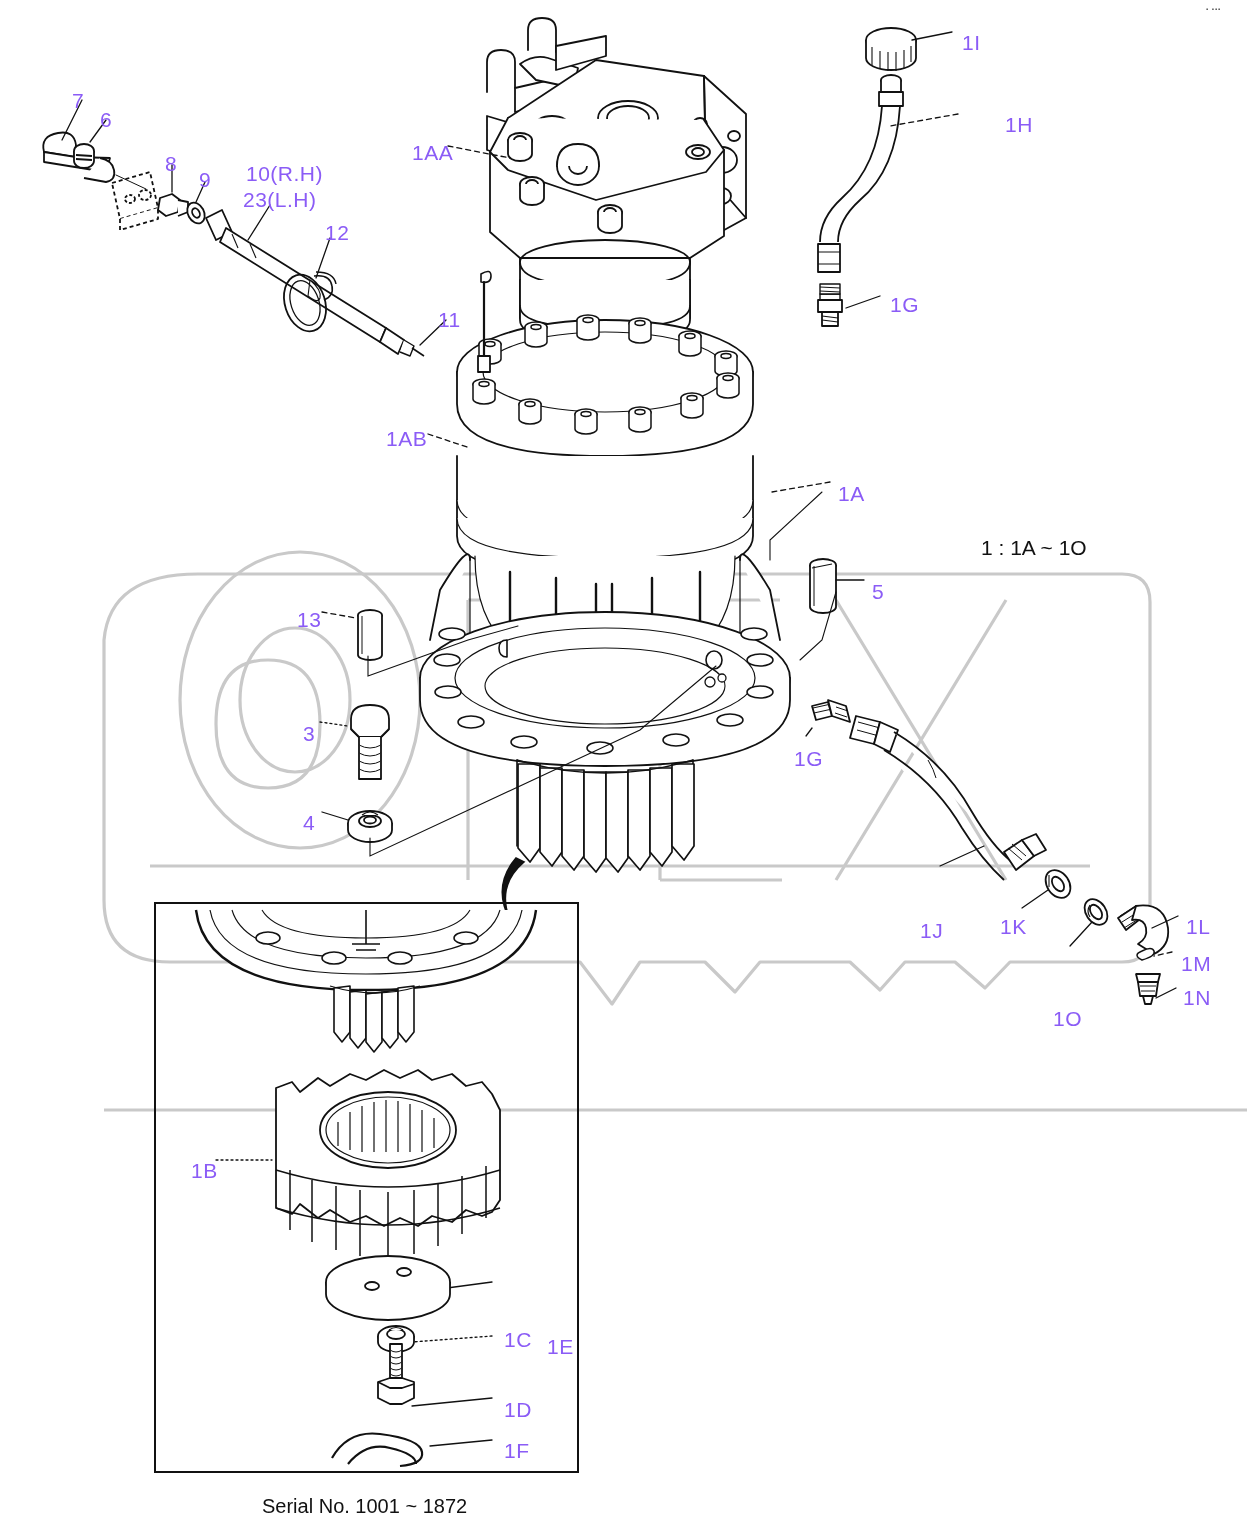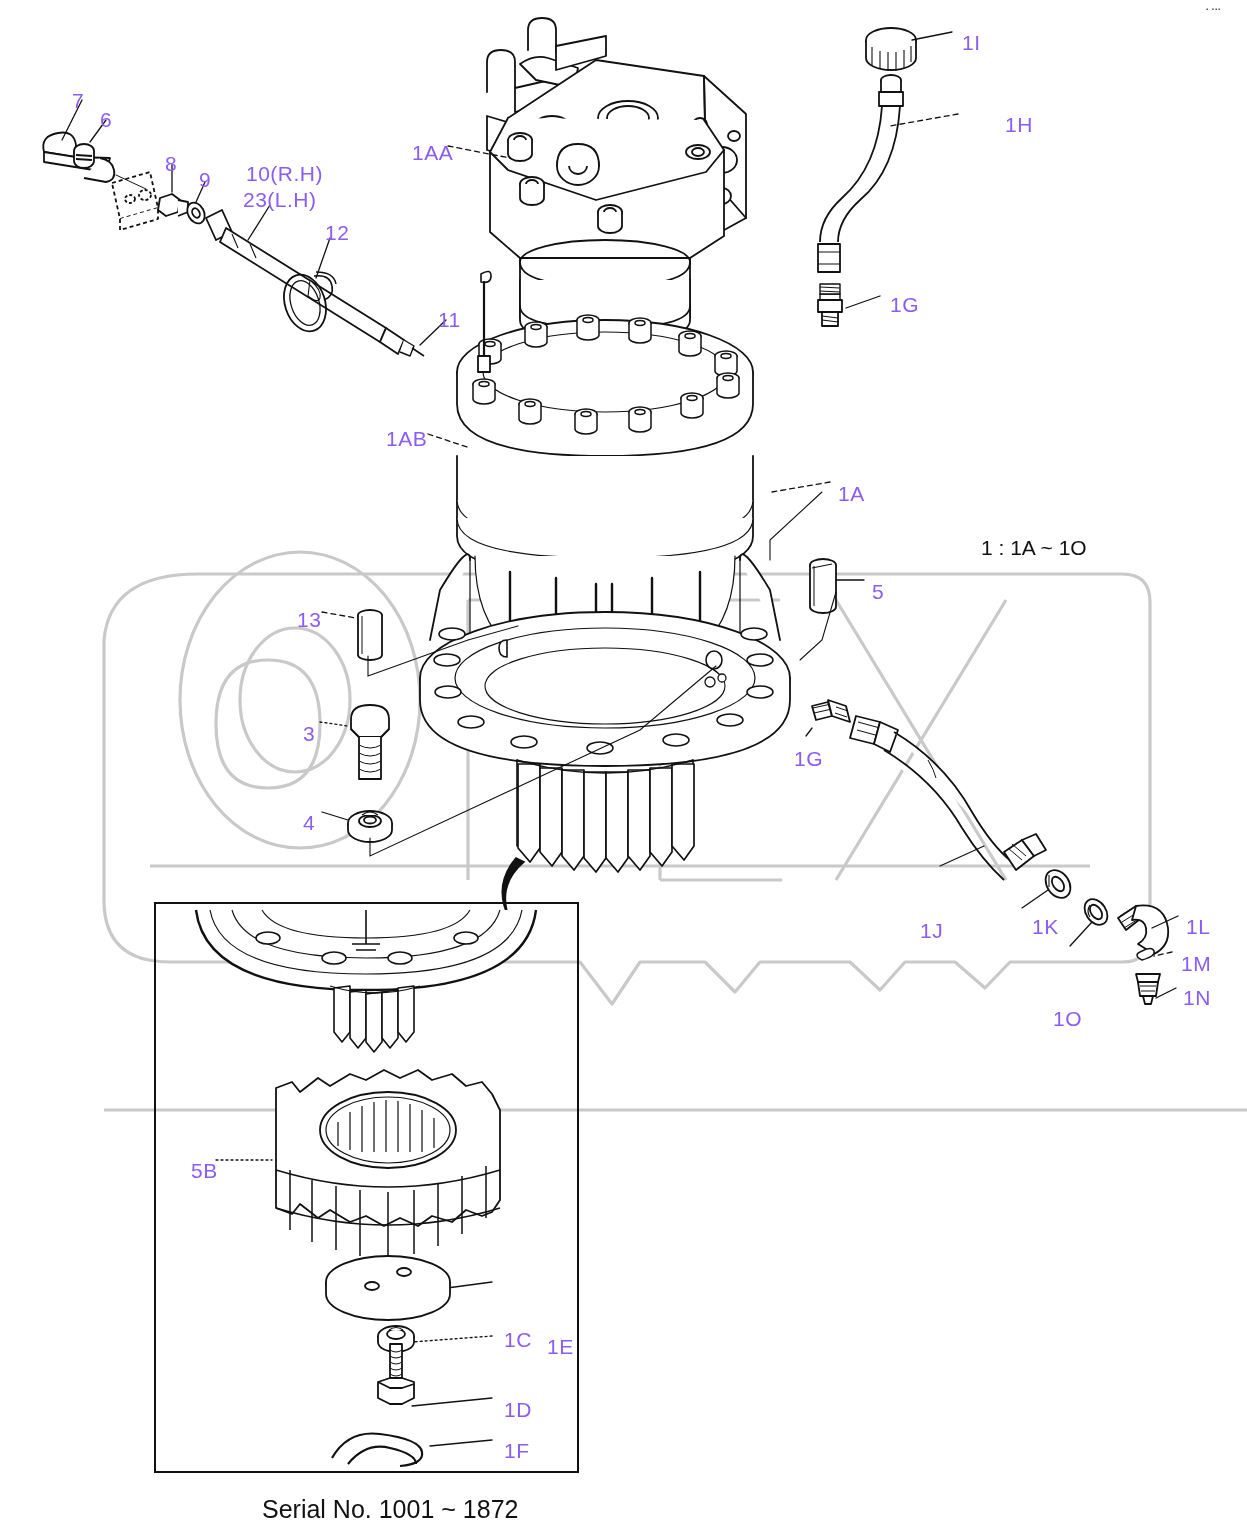--- a/index.html
+++ b/index.html
@@ -1,21 +1,21 @@
 <!DOCTYPE html>
 <html><head>
 <meta charset="utf-8">
 <style>
   html,body{margin:0;padding:0;background:#fff;}
   body{width:1247px;height:1529px;position:relative;overflow:hidden;
        font-family:"Liberation Sans","DejaVu Sans",sans-serif;color:#111;}
   #stage{position:absolute;inset:0;width:1247px;height:1529px;}
   svg{display:block;}
   .lbl{position:absolute;font-size:21px;letter-spacing:.5px;white-space:nowrap;color:#8b5cf6;}
-  .serial{position:absolute;font-size:25px;white-space:nowrap;color:#111;}
+  .serial{position:absolute;font-size:20px;white-space:nowrap;color:#111;}
   .tiny{position:absolute;font-size:6px;color:#555;letter-spacing:1px;}
   .scopenote{position:absolute;font-size:21px;white-space:nowrap;color:#111;}
 </style>
 </head>
 <body>
 
 <div id="stage">
 
 <svg width="1247" height="1529" viewBox="0 0 1247 1529">
 
@@ -473,26 +473,26 @@
   <div class="lbl" style="left:890px;top:293px;">1G</div>
   <div class="lbl" style="left:438px;top:308px;">11</div>
   <div class="lbl" style="left:386px;top:427px;">1AB</div>
   <div class="lbl" style="left:838px;top:482px;">1A</div>
   <div class="lbl" style="left:872px;top:580px;">5</div>
   <div class="lbl" style="left:297px;top:608px;">13</div>
   <div class="lbl" style="left:303px;top:722px;">3</div>
   <div class="lbl" style="left:303px;top:811px;">4</div>
   <div class="lbl" style="left:794px;top:747px;">1G</div>
   <div class="lbl" style="left:920px;top:919px;">1J</div>
-  <div class="lbl" style="left:1032px;top:915px;">1K</div>
+  <div class="lbl" style="left:1000px;top:915px;">1K</div>
   <div class="lbl" style="left:1053px;top:1007px;">1O</div>
   <div class="lbl" style="left:1186px;top:915px;">1L</div>
   <div class="lbl" style="left:1181px;top:952px;">1M</div>
   <div class="lbl" style="left:1183px;top:986px;">1N</div>
-  <div class="lbl" style="left:191px;top:1159px;">5B</div>
+  <div class="lbl" style="left:191px;top:1159px;">1B</div>
   <div class="lbl" style="left:504px;top:1281px;margin-top:47px;">1C</div>
   <div class="lbl" style="left:524px;top:1335px;margin-left:23px;">1E</div>
   <div class="lbl" style="left:504px;top:1398px;">1D</div>
   <div class="lbl" style="left:504px;top:1439px;">1F</div>
 </div>
 
 <div class="scopenote" style="left:981px;top:536px;">1 : 1A ~ 1O</div>
 
 <div class="serial" style="left:262px;top:1495px;">Serial No. 1001 ~ 1872</div>
 

